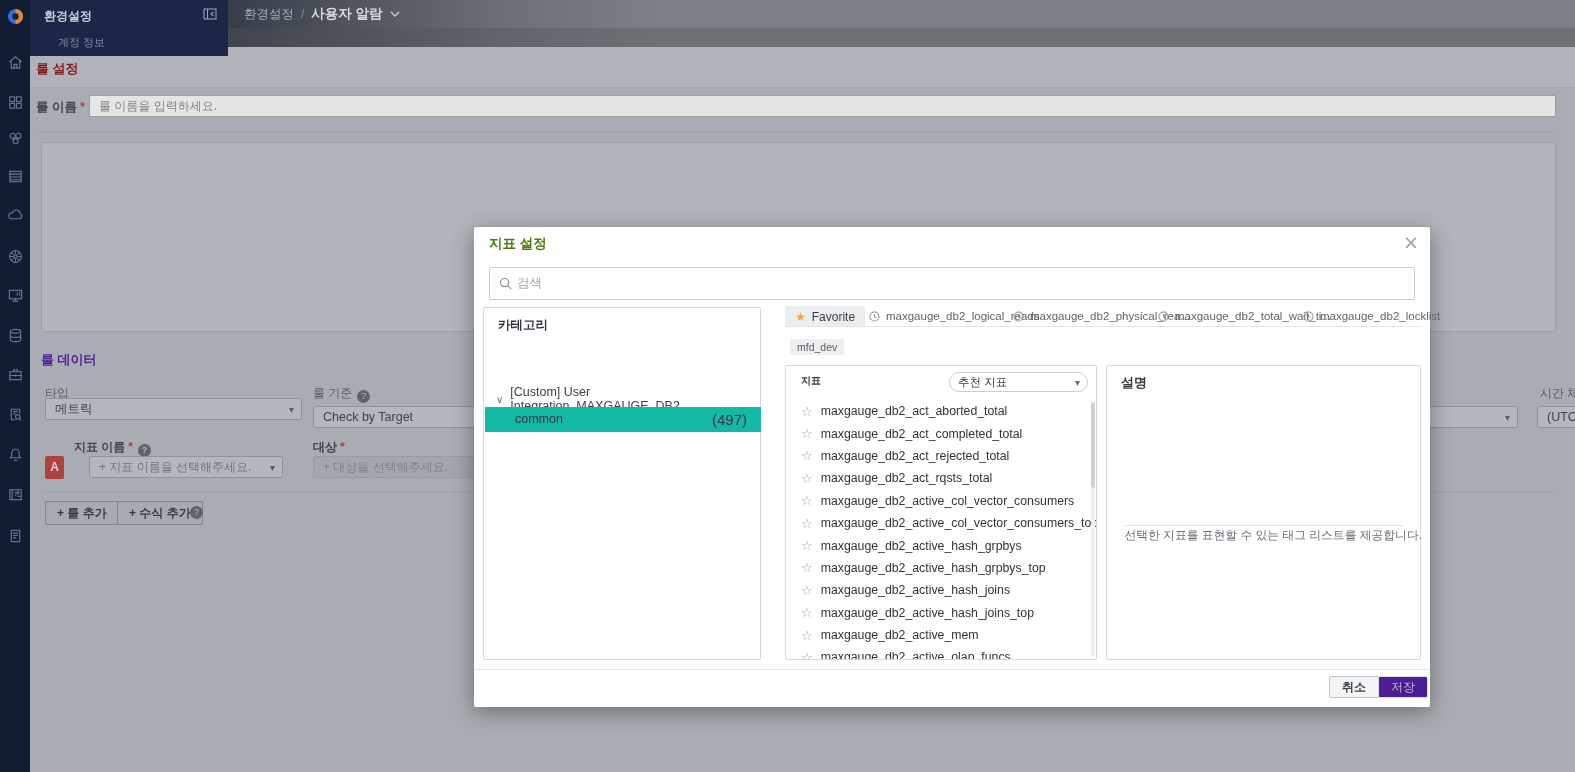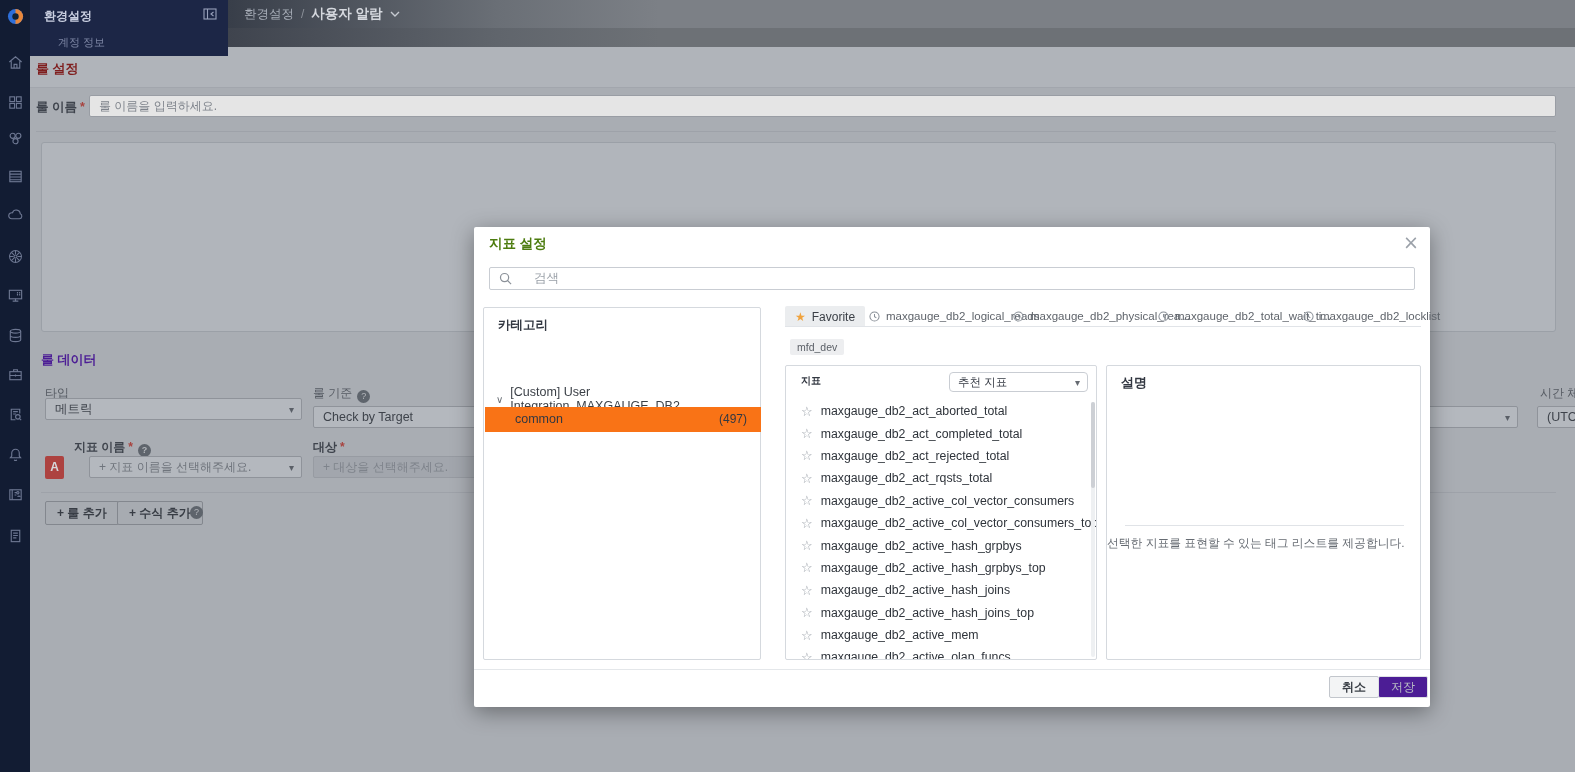--- a/index.html
+++ b/index.html
@@ -48,62 +48,62 @@
         border-radius:2px;font-size:12px;font-weight:bold;color:#383d45;cursor:pointer}
   #row-badge{left:45px;top:456px;width:19px;height:23px;background:#ad4240;border-radius:2px;color:#d6d8dc;
              font-size:12px;font-weight:bold;text-align:center;line-height:23px}
 
   
   #modal{left:474px;top:227px;width:956px;height:480px;background:#ffffff;z-index:10;
          box-shadow:0 5px 22px rgba(0,0,0,.38);border-radius:2px}
   .m-abs{position:absolute;box-sizing:border-box}
   #modal-title{left:15px;top:8px;font-size:13.5px;font-weight:bold;color:#4d7c0f}
   #modal-close{right:11px;top:4px;font-size:19px;color:#9ba1a9;cursor:pointer;font-family:"DejaVu Sans",sans-serif}
-  #modal-search{left:15px;top:40px;width:926px;height:23px;border:1px solid #c9cdd3;border-radius:2px;
-                display:flex;align-items:center;gap:22px;padding:0 9px;cursor:text}
+  #modal-search{left:15px;top:40px;width:926px;height:33px;border:1px solid #c9cdd3;border-radius:2px;
+                display:flex;align-items:center;gap:5px;padding:0 9px;cursor:text}
   .ph{font-size:12.5px;color:#9aa0a8}
   .panel{border:1px solid #d5d9de;border-radius:2px;background:#fff}
   .ptitle{font-size:12.5px;font-weight:bold;color:#333842}
 
   #cat-panel{left:9px;top:80px;width:278px;height:353px}
   #cat-title{left:14px;top:9px}
   #cat-search{left:10px;top:45px;width:258px;height:22px;border:1px solid #c9cdd3;border-radius:2px;
               display:flex;align-items:center;gap:7px;padding:0 8px;cursor:text}
   #cat-search .val{font-size:12.5px;color:#333842}
   #tree-group{left:12px;top:80px;height:22px;display:flex;align-items:center;gap:7px;font-size:12.5px;color:#3a3f46;cursor:pointer}
-  #tree-item{left:1px;top:99px;width:276px;height:25px;background:#f97316;cursor:pointer}
+  #tree-item{left:1px;top:99px;width:276px;height:25px;background:#14b8a6;cursor:pointer}
   #tree-item .nm{position:absolute;left:30px;top:0;line-height:25px;font-size:12.5px;color:#333842}
-  #tree-item .cnt{position:absolute;right:14px;top:0;line-height:25px;font-size:12px;color:#333842}
+  #tree-item .cnt{position:absolute;right:14px;top:0;line-height:25px;font-size:15px;color:#333842}
 
   .tab{position:absolute;top:79px;height:20px;display:flex;align-items:center;gap:6px;cursor:pointer}
   #tab-favorite{left:311px;padding:0 10px;background:#ebedef;border-radius:2px 2px 0 0;height:21px}
   #tab-favorite .star{color:#f0a23c;font-size:12px;font-family:"DejaVu Sans",sans-serif}
   #tab-favorite .tlb{font-size:12px;color:#3a3f46}
   .rtab .tlb{font-size:11.5px;color:#5f646b}
   #tab-underline{left:311px;top:99px;width:636px;height:1px;background:#e1e4e8}
   #target-chip{left:316px;top:112px;height:16px;line-height:16px;padding:0 7px;background:#edeef0;
                border-radius:2px;font-size:10.5px;color:#5a5f66}
 
   #metric-panel{left:311px;top:138px;width:312px;height:295px;overflow:hidden}
   #metric-title{left:15px;top:8px;font-size:10px}
-  #sort-select{left:163px;top:6px;width:139px;height:20px;border:1px solid #c9cdd3;border-radius:4px;
+  #sort-select{left:163px;top:6px;width:139px;height:20px;border:1px solid #c9cdd3;border-radius:10px;
                font-size:11.5px;color:#333842;line-height:18px;padding:0 4px 0 8px;cursor:pointer}
   #sort-select .car{line-height:20px;color:#666b72}
   #metric-list{left:0;top:34px;width:312px}
   .mrow{position:relative;height:22.4px;display:flex;align-items:center;gap:8px;padding-left:15px;cursor:pointer}
   .mrow .ostar{color:#9aa0a8;font-size:13px;font-family:"DejaVu Sans",sans-serif;cursor:pointer}
   .mrow .mlb{font-size:12.3px;color:#2f343b}
   #mscroll-track{left:305px;top:36px;width:4px;height:255px;background:#eef0f2;border-radius:2px}
   #mscroll-thumb{left:305px;top:36px;width:4px;height:86px;background:#cdd0d5;border-radius:2px;cursor:grab}
 
   #desc-panel{left:632px;top:138px;width:315px;height:295px}
   #desc-title{left:14px;top:8px;font-size:13px}
   #desc-empty{left:0;top:38px;width:315px;text-align:center;font-size:11.8px;color:#676c73}
   #desc-divider{left:18px;top:159px;width:279px;height:1px;background:#e0e3e7}
-  #desc-tag{left:0;top:170px;width:315px;text-align:left;font-size:11.8px;color:#676c73}
+  #desc-tag{left:0;top:162px;width:315px;text-align:right;font-size:11.8px;color:#676c73}
 
   #footer-divider{left:0;top:442px;width:956px;height:1px;background:#e4e7ea}
   .mbtn{position:absolute;top:449px;height:22px;line-height:20px;padding:0 12px;border-radius:2px;
         font-size:12px;text-align:center;cursor:pointer}
   #cancel-btn{left:855px;background:#f3f4f5;border:1px solid #c2c6cc;color:#3a3f46;font-weight:bold}
   #save-btn{left:904px;background:#4c1d95;border:1px solid #dfe2e5;color:#b9bdc3}
 </style>
 </head>
 <body>
 
@@ -261,21 +261,21 @@
 </div>
 
 <span class="abs blbl" style="left:74px;top:439px;font-size:12px">
   <span>지표 이름</span><span class="req">*</span><span class="helpc">?</span>
 </span>
 <span class="abs blbl" style="left:313px;top:439px;font-size:12px">
   <span>대상</span><span class="req">*</span>
 </span>
 
 <div id="row-badge" class="abs">A</div>
-<div class="abs dsel" style="left:89px;top:456px;width:213px;height:22px;color:#6f747c;font-size:12px">
+<div class="abs dsel" style="left:89px;top:456px;width:194px;height:22px;color:#6f747c;font-size:12px">
   <span>+ 지표 이름을 선택해주세요.</span>
   <span class="car">▾</span>
 </div>
 <div class="abs dinput" style="left:313px;top:456px;width:450px;height:22px;background:#a2a6ad;border-color:#979ba2">
   <span>+ 대상을 선택해주세요.</span>
 </div>
 
 <div id="divider2" class="abs"></div>
 <button class="dbtn" style="left:45px;top:501px">+ 룰 추가</button>
 <button class="dbtn" style="left:117px;top:501px">+ 수식 추가</button>

